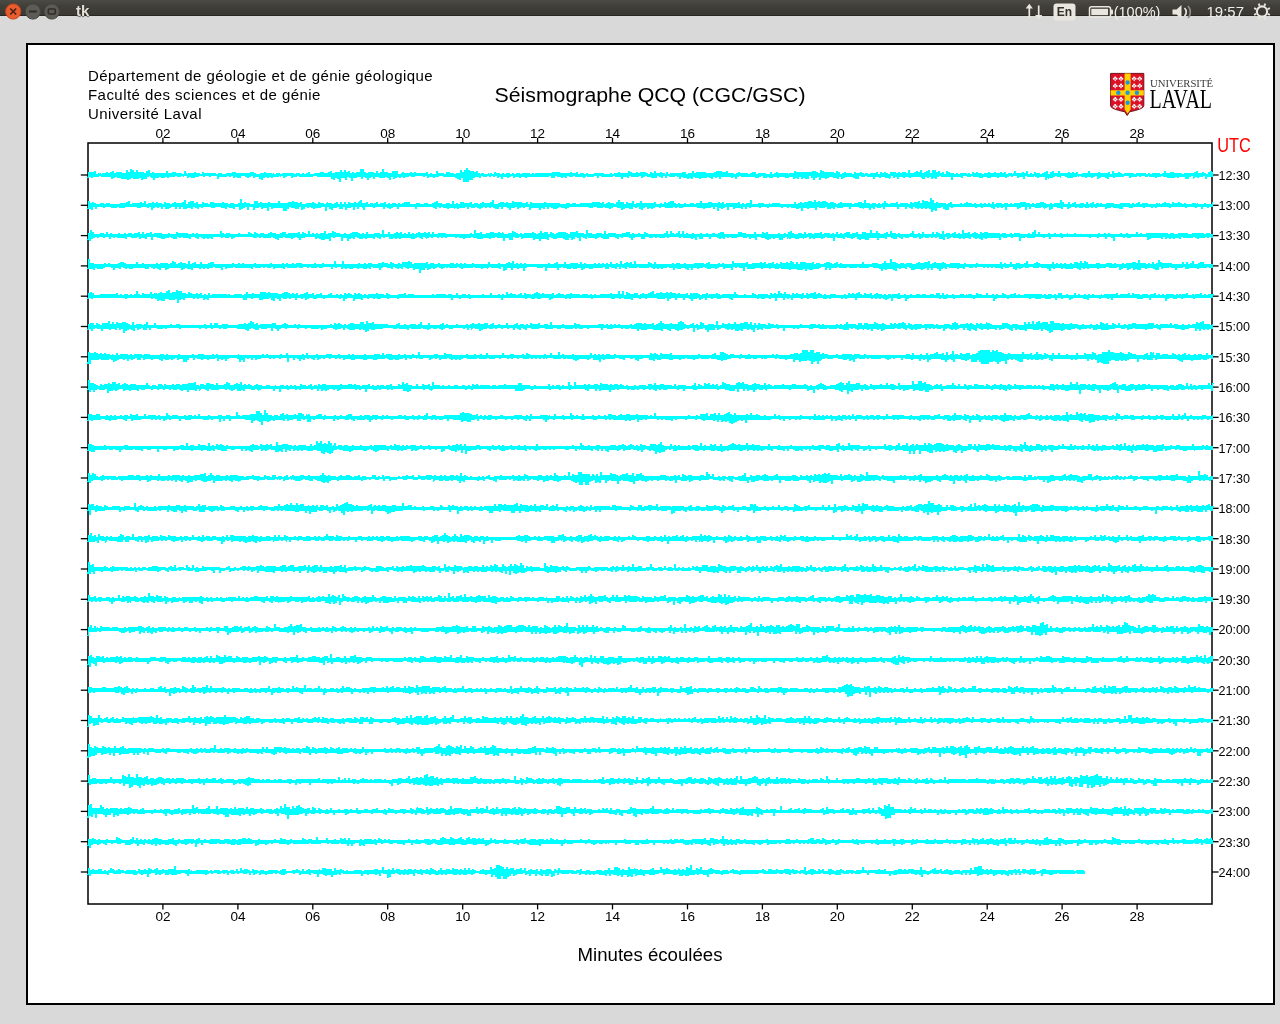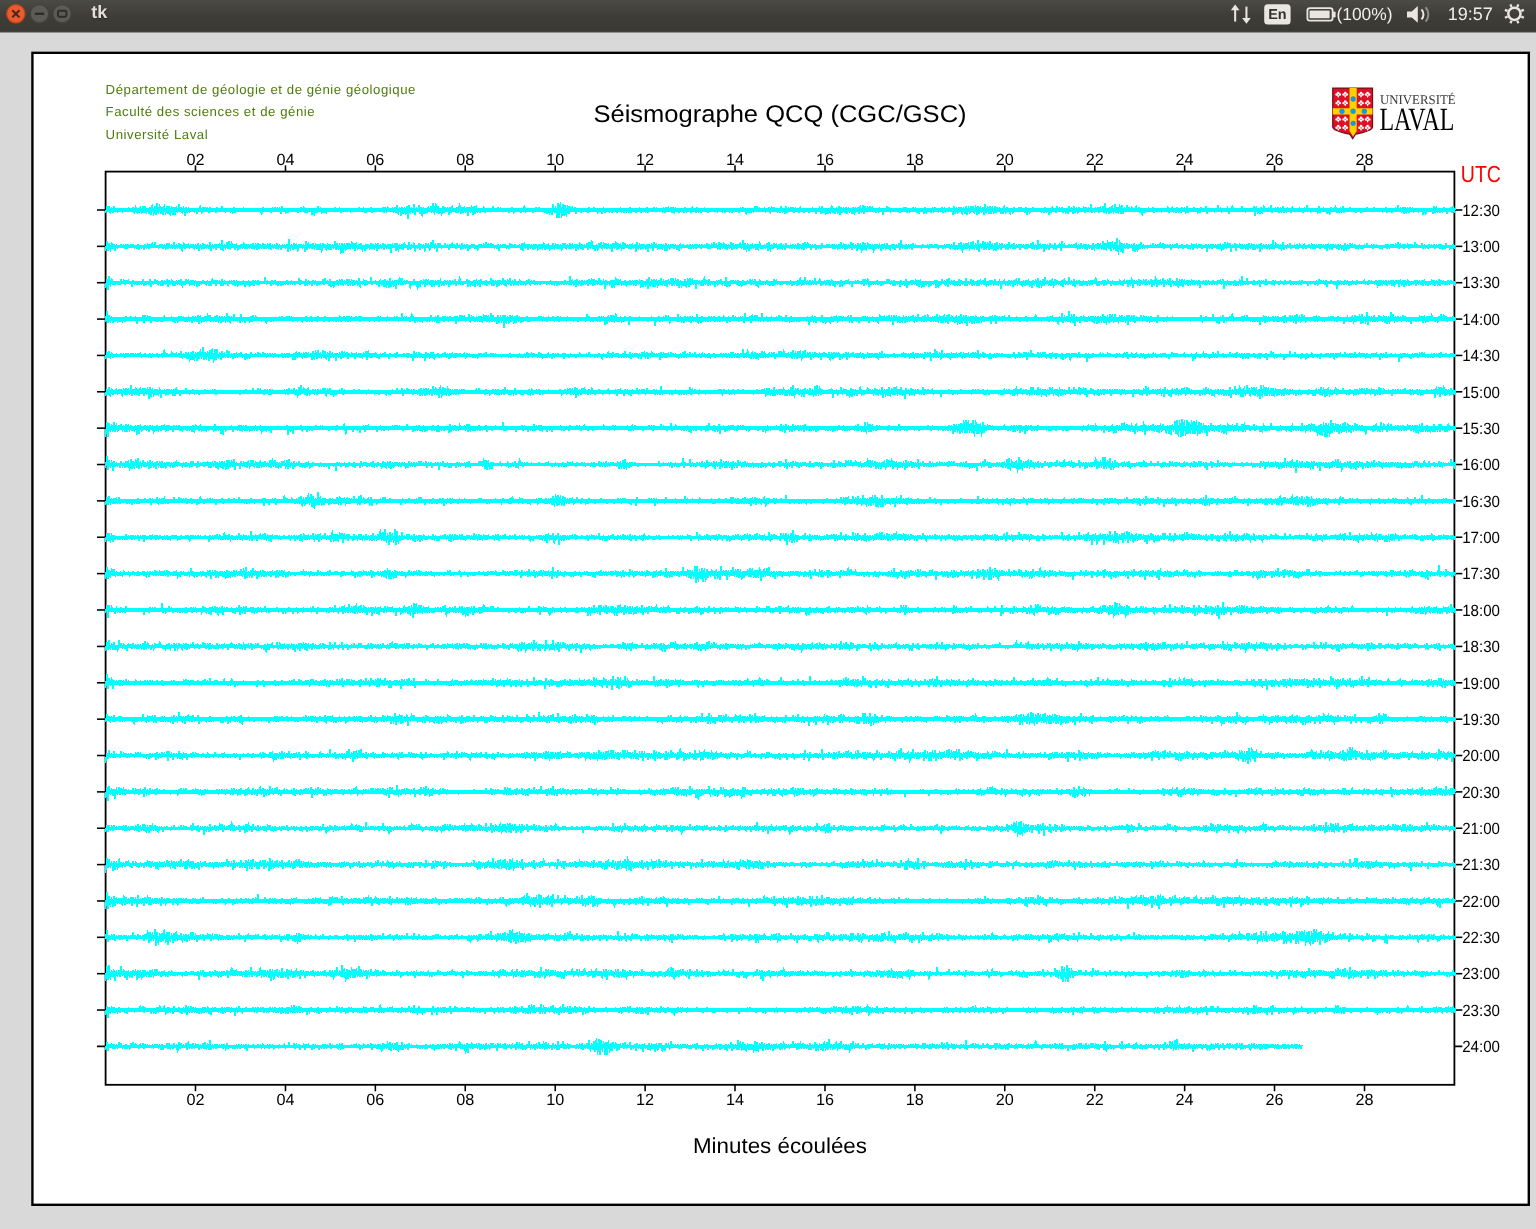--- a/index.html
+++ b/index.html
@@ -1,25 +1,25 @@
 <!DOCTYPE html>
 <html><head>
 <meta charset="utf-8">
 <style>
   html,body{margin:0;padding:0;width:1280px;height:1024px;background:#d9d9d9;
     font-family:"Liberation Sans",sans-serif;overflow:hidden}
-  #bar{position:absolute;left:0;top:0;width:1280px;height:27px;box-sizing:border-box;
+  #bar{position:absolute;left:0;top:0;width:1280px;height:16px;box-sizing:border-box;
     background:linear-gradient(#4c4a44 0%,#403e39 45%,#3a3833 100%);
     border-bottom:1px solid #282722}
   #bar .title{position:absolute;left:76px;top:2px;font-size:15px;font-weight:bold;
     color:#e3dfd7;text-shadow:0 1px 1px rgba(0,0,0,.55)}
   #page{position:absolute;left:26px;top:43px;width:1249px;height:962px;
     box-sizing:border-box;border:2px solid #000;background:#fff}
-  .hdr{position:absolute;left:88px;top:66px;font-size:11px;letter-spacing:0.45px;
-    color:#4d7c0f;line-height:19px}
+  .hdr{position:absolute;left:88px;top:66px;font-size:15px;letter-spacing:0.45px;
+    color:#000000;line-height:19px}
   svg text{fill:#000}
 </style>
 </head>
 <body>
 <div id="bar">
     <span class="title">tk</span>
   </div>
 <div id="page"></div>
 <div class="hdr">Département de géologie et de génie géologique<br>Faculté des sciences et de génie<br>Université Laval</div>
 <svg width="1280" height="1024" style="position:absolute;left:0;top:0">

